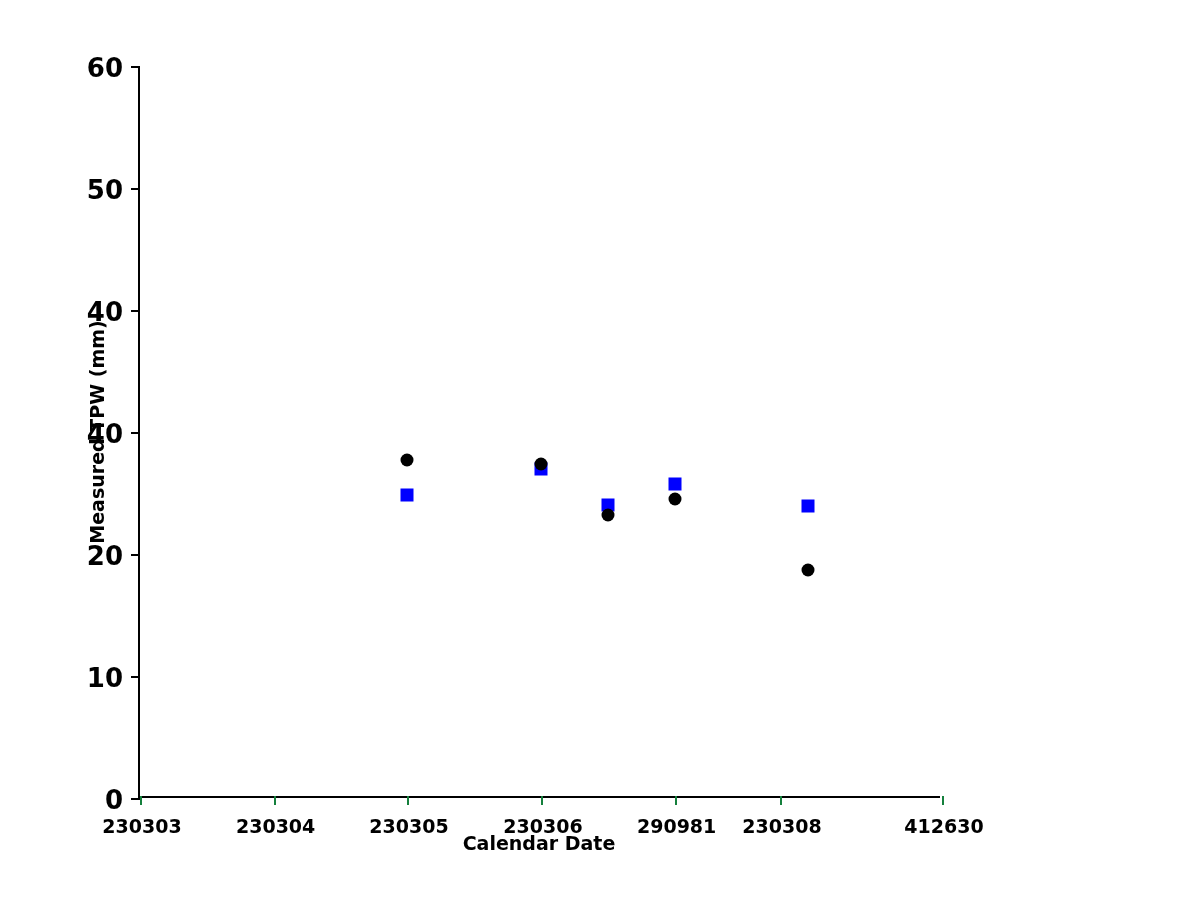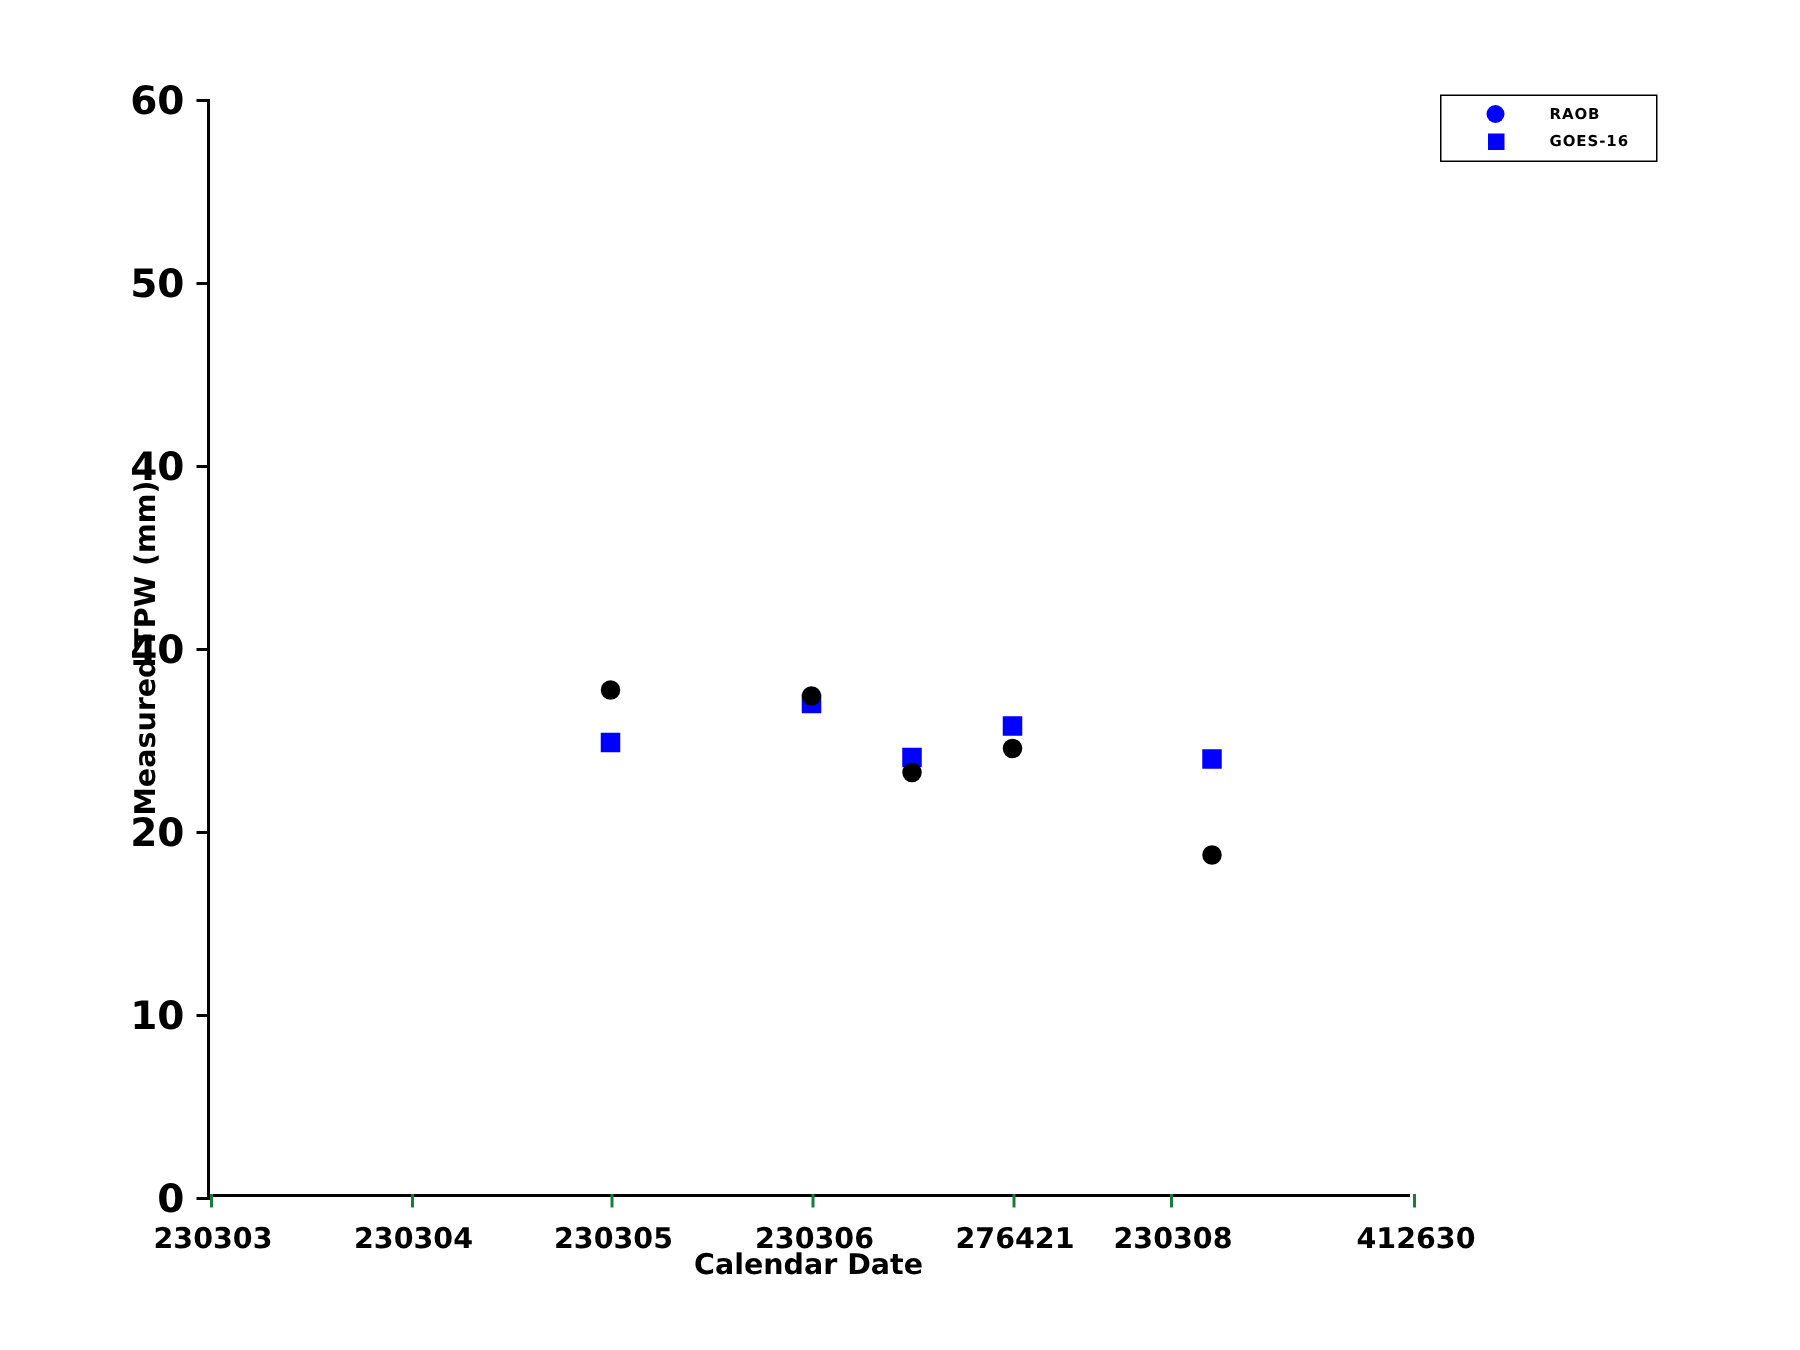--- a/index.html
+++ b/index.html
@@ -212,21 +212,21 @@
         <div class="x-tick" style="left: 133.667px;">
           <span class="x-tick-label">230304</span>
         </div>
         <div class="x-tick" style="left: 267px;">
           <span class="x-tick-label">230305</span>
         </div>
         <div class="x-tick" style="left: 401px;">
           <span class="x-tick-label">230306</span>
         </div>
         <div class="x-tick" style="left: 534.667px;">
-          <span class="x-tick-label">276421</span>
+          <span class="x-tick-label">290981</span>
         </div>
         <div class="x-tick" style="left: 640px;">
           <span class="x-tick-label">230308</span>
         </div>
         <div class="x-tick" style="left: 802px;">
           <span class="x-tick-label">412630</span>
         </div>
       </div>
     <div id="markers">
         <div class="marker square" title="GOES-16: 24.8 mm @ 230305" style="left: 267.333px; top: 429.44px; background: rgb(0, 0, 255);"></div>
@@ -239,28 +239,14 @@
         <div class="marker circle" title="RAOB: 23.2 mm @ 230306.5" style="left: 467.833px; top: 448.96px; background: rgb(0, 0, 0);"></div>
         <div class="marker circle" title="RAOB: 24.5 mm @ 230307" style="left: 534.667px; top: 433.1px; background: rgb(0, 0, 0);"></div>
         <div class="marker circle" title="RAOB: 18.7 mm @ 230308" style="left: 668.333px; top: 503.86px; background: rgb(0, 0, 0);"></div>
       </div>
   </div>
 
   <div id="x-axis-label">Calendar Date</div>
 
   <div id="y-axis-label">Measured TPW (mm)</div>
 
-  <div id="legend">
-    <div class="legend-row" id="legend-row-raob">
-      <div class="legend-marker-cell">
-        <span class="legend-circle" id="legend-swatch-raob" style="background: rgb(0, 0, 255);"></span>
-      </div>
-      <span class="legend-text">RAOB</span>
-    </div>
-    <div class="legend-row" id="legend-row-goes">
-      <div class="legend-marker-cell">
-        <span class="legend-square" id="legend-swatch-goes" style="background: rgb(0, 0, 255);"></span>
-      </div>
-      <span class="legend-text">GOES-16</span>
-    </div>
-  </div>
 
 </div>
 
 </body></html>

